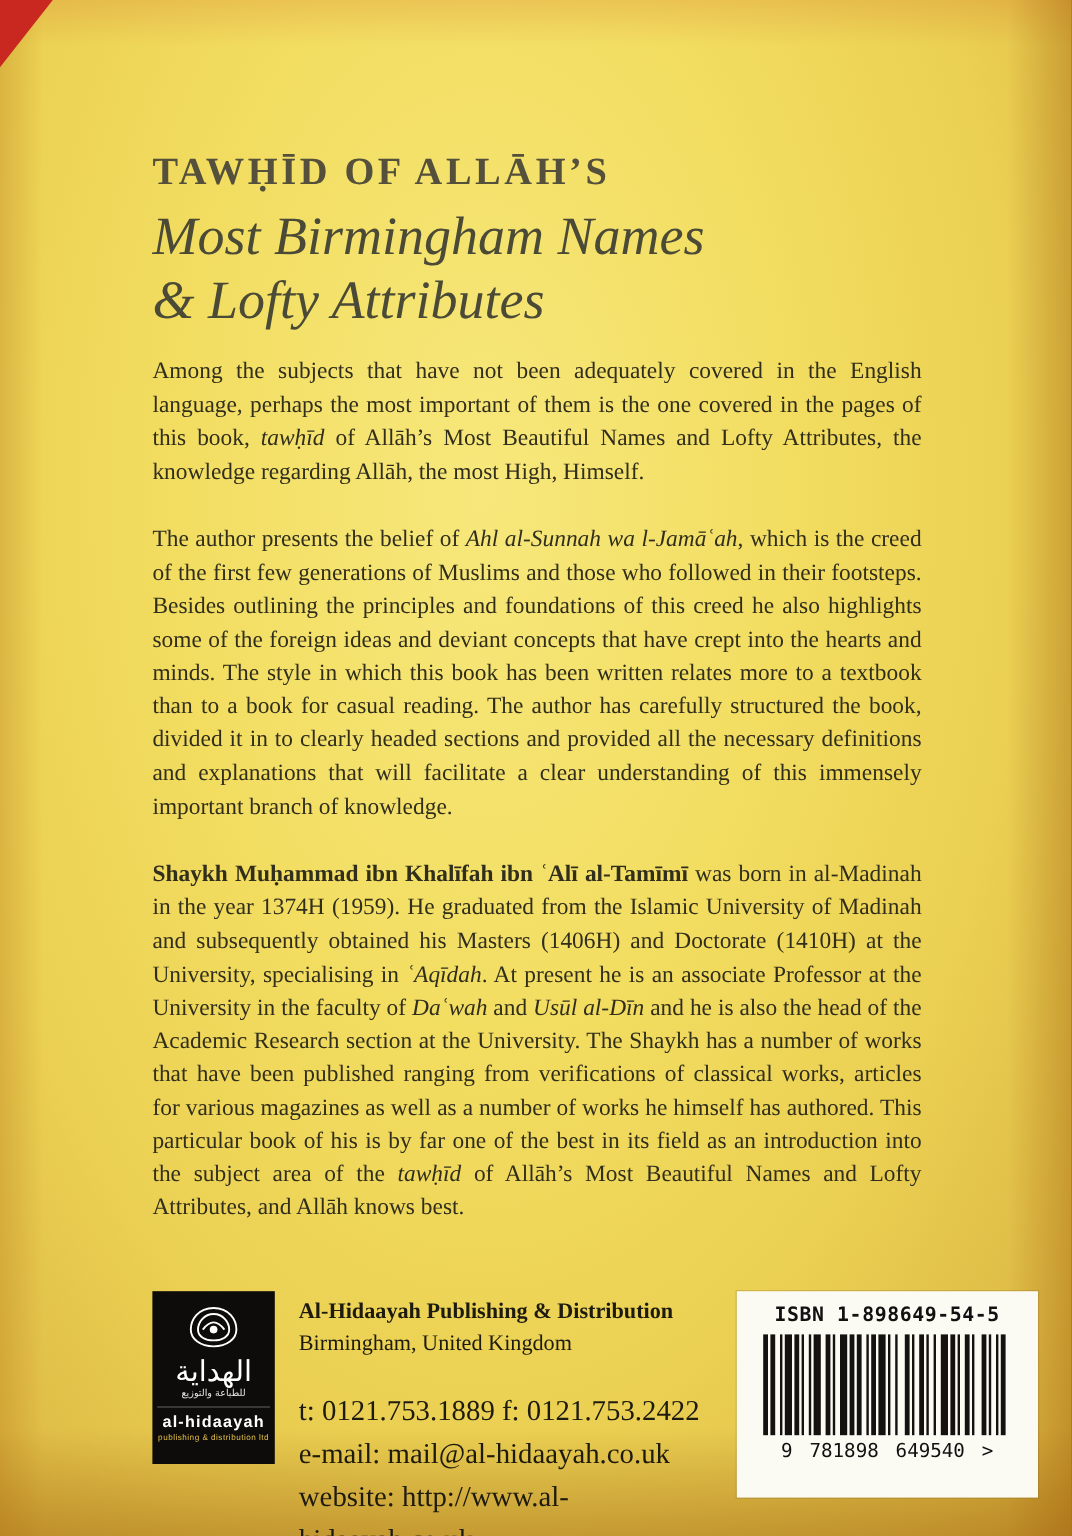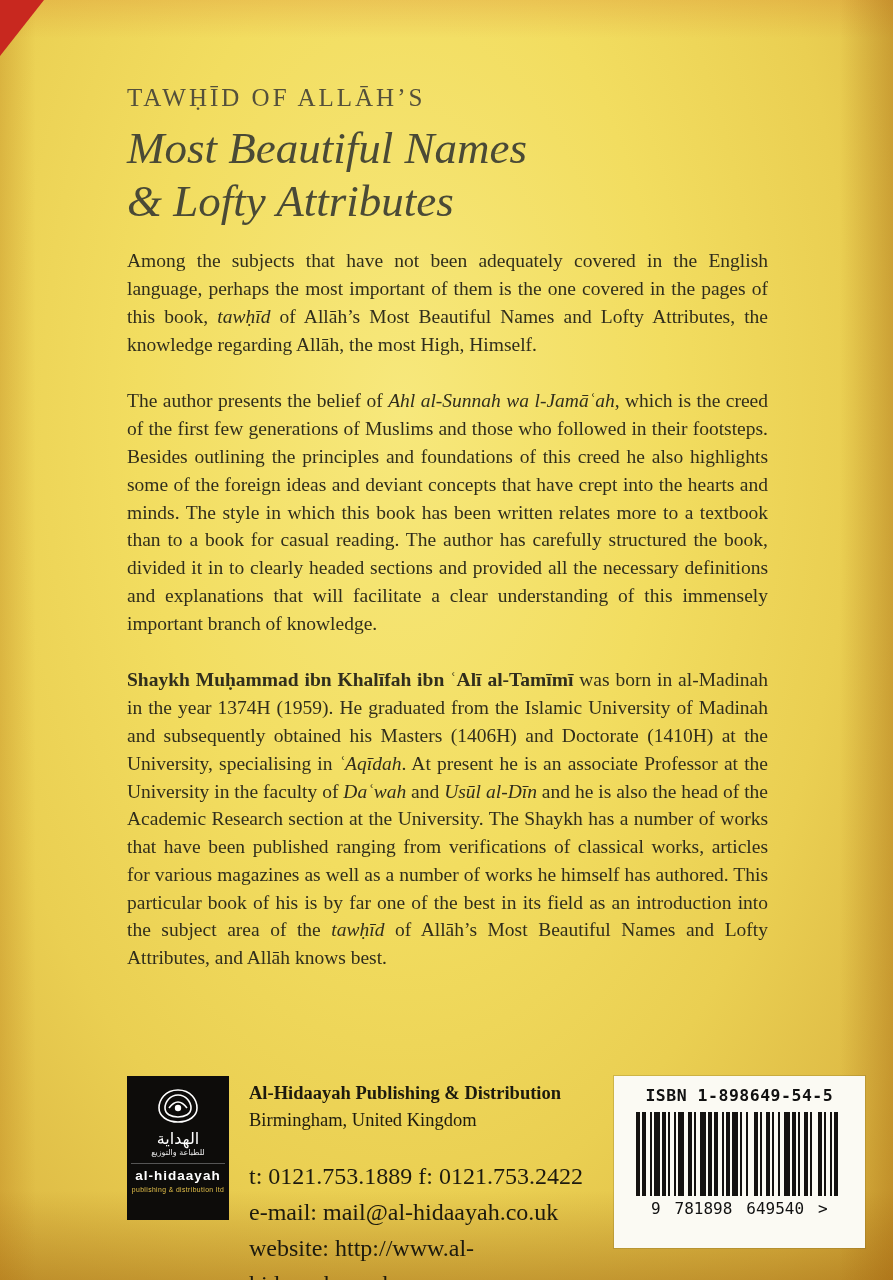--- a/index.html
+++ b/index.html
@@ -20,22 +20,22 @@
       linear-gradient(180deg, rgba(205,95,30,0.20) 0%, rgba(205,95,30,0) 3%, rgba(160,95,12,0) 93%, rgba(150,88,10,0.42) 100%);
   }
   .corner-triangle {
     position:absolute; top:0; left:0; width:0; height:0; z-index:3;
     border-top:56px solid #c8281f;
     border-right:44px solid transparent;
   }
   .content { position:relative; z-index:2; padding:84px 125px 0 127px; }
 
   .kicker {
-    font-size:25px; font-weight:400; letter-spacing:3px;
-    color:#54503b; margin-bottom:10px;
+    font-size:32px; font-weight:700; letter-spacing:3px;
+    color:#54503b; margin-bottom:10px;margin-top:40px;
   }
   .title {
     font-style:italic; font-weight:400;
     font-size:45px; line-height:1.17; color:#4a4a36;
     margin-bottom:20px;
   }
   .subtitle {
     font-size:15px; letter-spacing:2.6px; color:#474331;
     margin-bottom:50px;
   }
@@ -51,21 +51,21 @@
     position:absolute; z-index:2; top:1076px; left:127px; right:28px;
     display:flex; align-items:flex-start;
   }
   .logo {
     width:102px; height:144px; background:#0d0c0a; flex-shrink:0;
     display:flex; flex-direction:column; align-items:center;
     padding:8px 4px 5px; color:#fff; text-align:center;
   }
   .logo-ornament { margin-top:2px; }
   .logo-arabic-main {
-    font-size:16px; line-height:1.1; color:#fff;
+    font-size:24px; line-height:1.1; color:#fff;
     font-family:"DejaVu Sans", sans-serif;
   }
   .logo-arabic-sub {
     font-size:8px; line-height:1.3; color:#e9e9e9;
     font-family:"DejaVu Sans", sans-serif; margin-bottom:5px;
   }
   .logo-latin {
     font-family:"Liberation Sans", sans-serif;
     font-size:13.5px; font-weight:700; letter-spacing:1px; color:#fff;
     border-top:1px solid #555; padding-top:4px; width:100%;
@@ -104,21 +104,21 @@
 </style>
 </head>
 <body>
 
 <div class="page">
   <div class="corner-triangle"></div>
 
   <div class="content">
     <div class="kicker">TAWḤĪD OF ALLĀH’S</div>
     <div class="title">
-      <div>Most Beautiful Names</div>
+      <div>Most Birmingham Names</div>
       <div>&amp; Lofty Attributes</div>
     </div>
 
     <p class="body-text"><span>Among the subjects that have not been adequately covered in the English language, perhaps the most important of them is the one covered in the pages of this book, </span><i>tawḥīd</i><span> of Allāh’s Most Beautiful Names and Lofty Attributes, the knowledge regarding Allāh, the most High, Himself.</span></p>
 
     <p class="body-text"><span>The author presents the belief of </span><i>Ahl al-Sunnah wa l-Jamāʿah</i><span>, which is the creed of the first few generations of Muslims and those who followed in their footsteps. Besides outlining the principles and foundations of this creed he also highlights some of the foreign ideas and deviant concepts that have crept into the hearts and minds. The style in which this book has been written relates more to a textbook than to a book for casual reading. The author has carefully structured the book, divided it in to clearly headed sections and provided all the necessary definitions and explanations that will facilitate a clear understanding of this immensely important branch of knowledge.</span></p>
 
     <p class="body-text para-author"><b>Shaykh Muḥammad ibn Khalīfah ibn ʿAlī al-Tamīmī</b><span> was born in al-Madinah in the year 1374H (1959). He graduated from the Islamic University of Madinah and subsequently obtained his Masters (1406H) and Doctorate (1410H) at the University, specialising in </span><i>ʿAqīdah</i><span>. At present he is an associate Professor at the University in the faculty of </span><i>Daʿwah</i><span> and </span><i>Usūl al-Dīn</i><span> and he is also the head of the Academic Research section at the University. The Shaykh has a number of works that have been published ranging from verifications of classical works, articles for various magazines as well as a number of works he himself has authored. This particular book of his is by far one of the best in its field as an introduction into the subject area of the </span><i>tawḥīd</i><span> of Allāh’s Most Beautiful Names and Lofty Attributes, and Allāh knows best.</span></p>
   </div>
 

